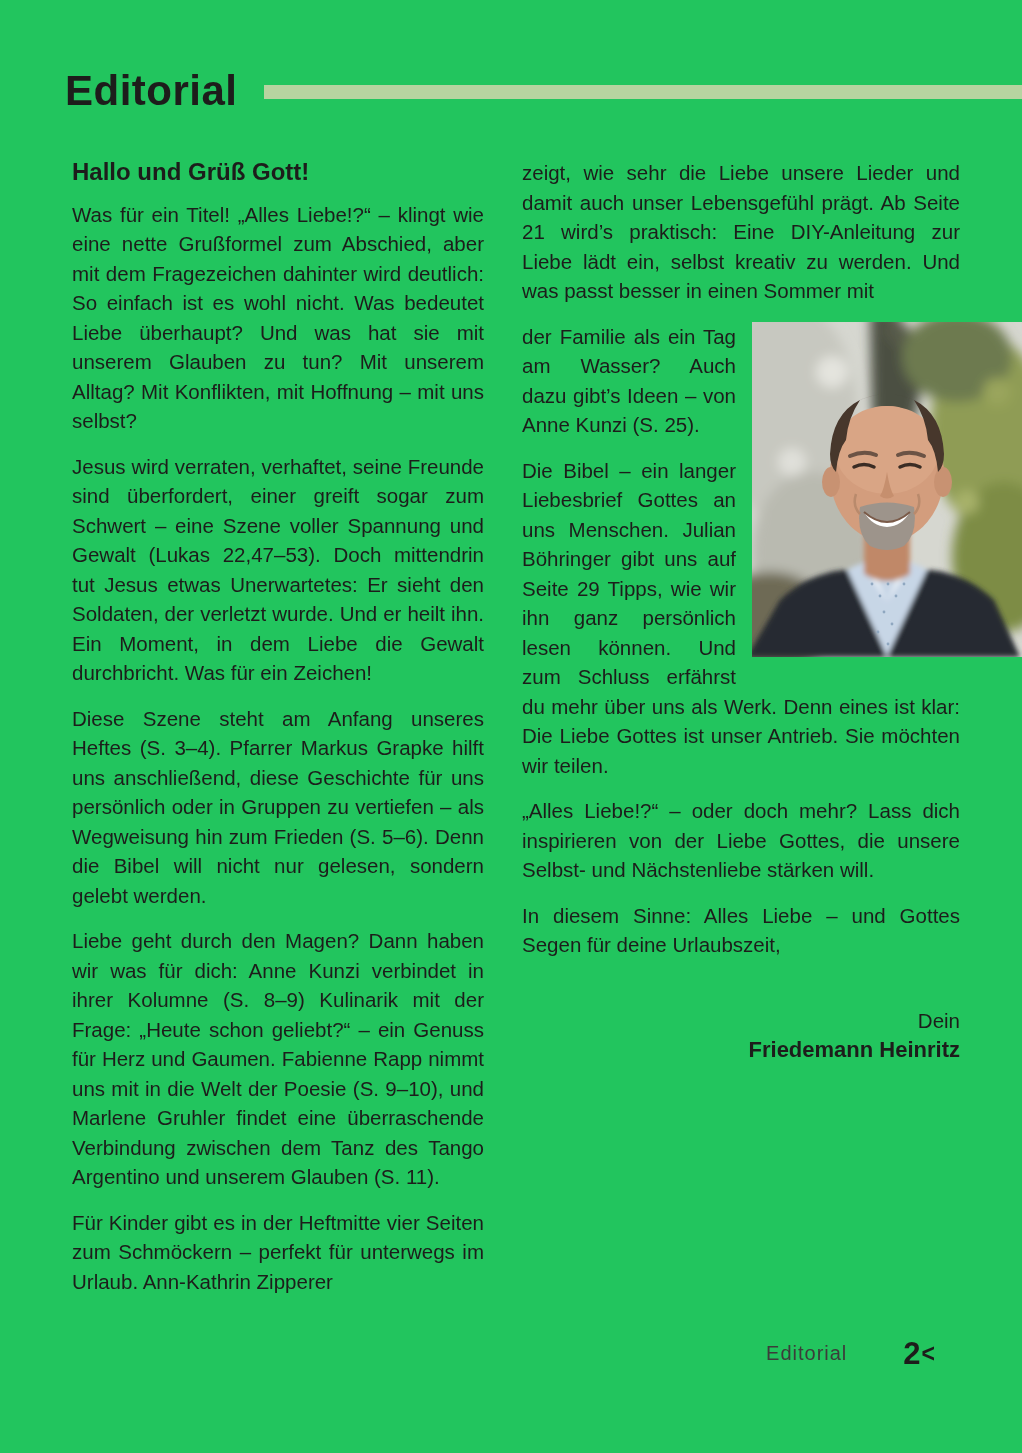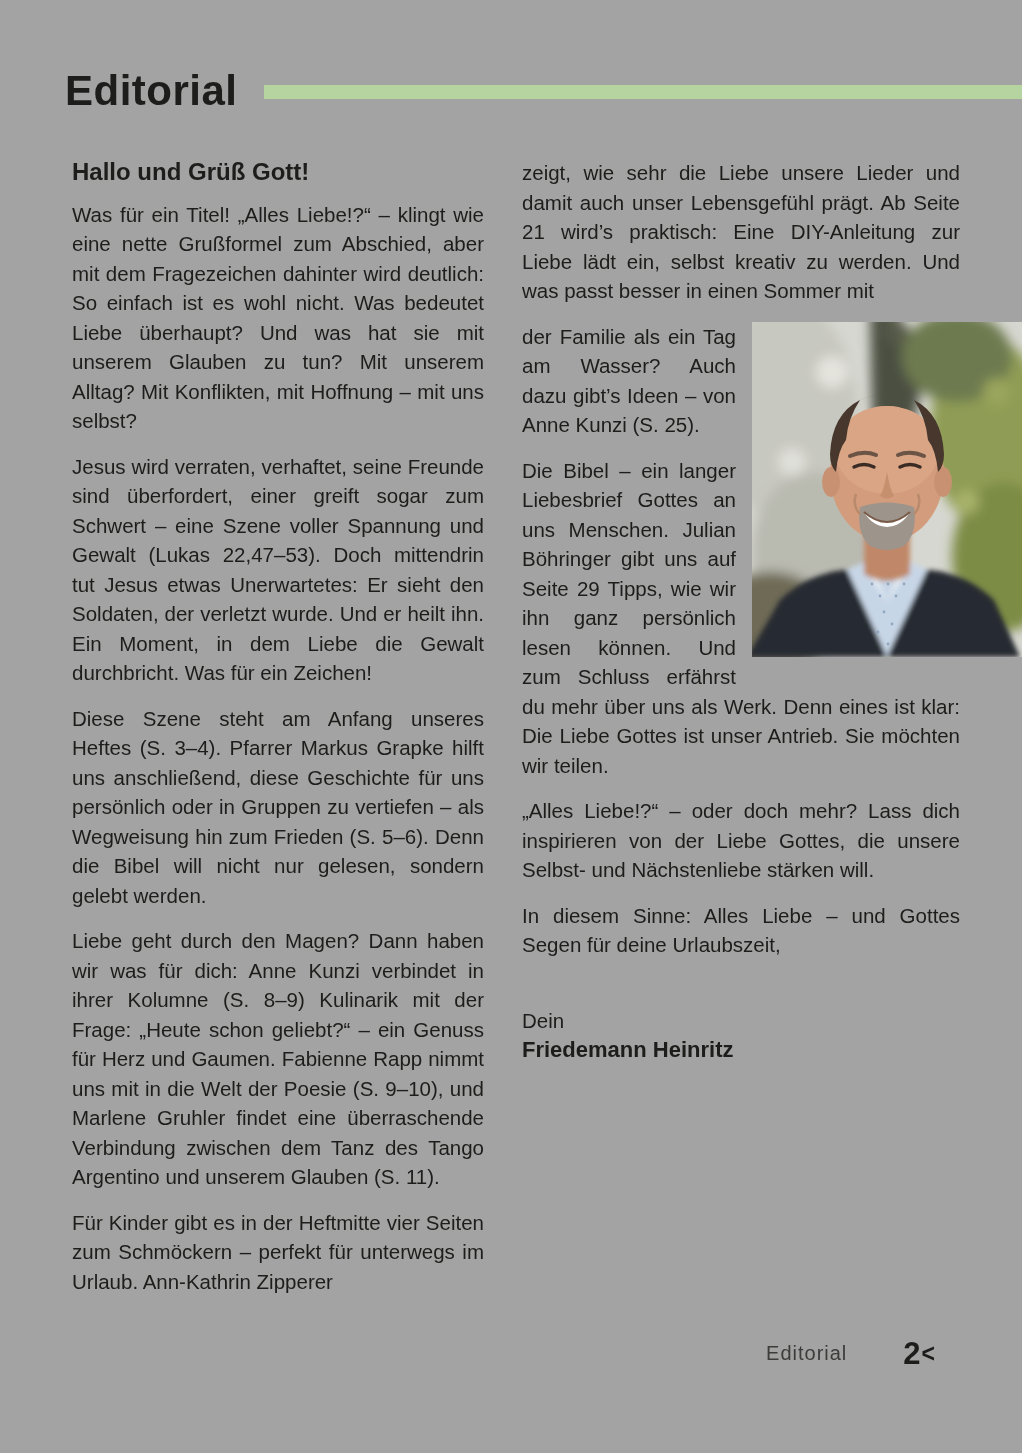--- a/index.html
+++ b/index.html
@@ -1,19 +1,19 @@
 <!DOCTYPE html>
 <html lang="de"><head>
 <meta charset="utf-8">
 <style>
   html,body{margin:0;padding:0;background:#ffffff;}
   .page{
     position:relative;
     width:1022px;height:1453px;
-    background:#a3a3a3;
+    background:#22c55e;
     overflow:hidden;
     font-family:"Liberation Sans", sans-serif;
     color:#1d1d1b;
   }
   
   .header{
     position:absolute;left:65px;top:70px;right:0;
     display:flex;align-items:center;
   }
   .page-title{
@@ -40,21 +40,21 @@
   }
   
   .photo-float{
     float:right;
     width:270px;height:335px;
     margin:0 -62px 6px 16px;
     overflow:hidden;
     background:#d8d8d2;
   }
   
-  .signature{margin-top:46px;text-align:left;}
+  .signature{margin-top:46px;text-align:right;}
   .sig-salutation{font-size:20.5px;line-height:29.5px;}
   .sig-name{font-size:22px;font-weight:700;line-height:30px;}
   .sig-role{font-size:16.5px;line-height:22px;}
   
   .footer{
     position:absolute;top:1338px;right:87px;
     display:flex;align-items:center;
   }
   .footer-section{
     font-size:20px;letter-spacing:1px;color:#3c3c3a;

